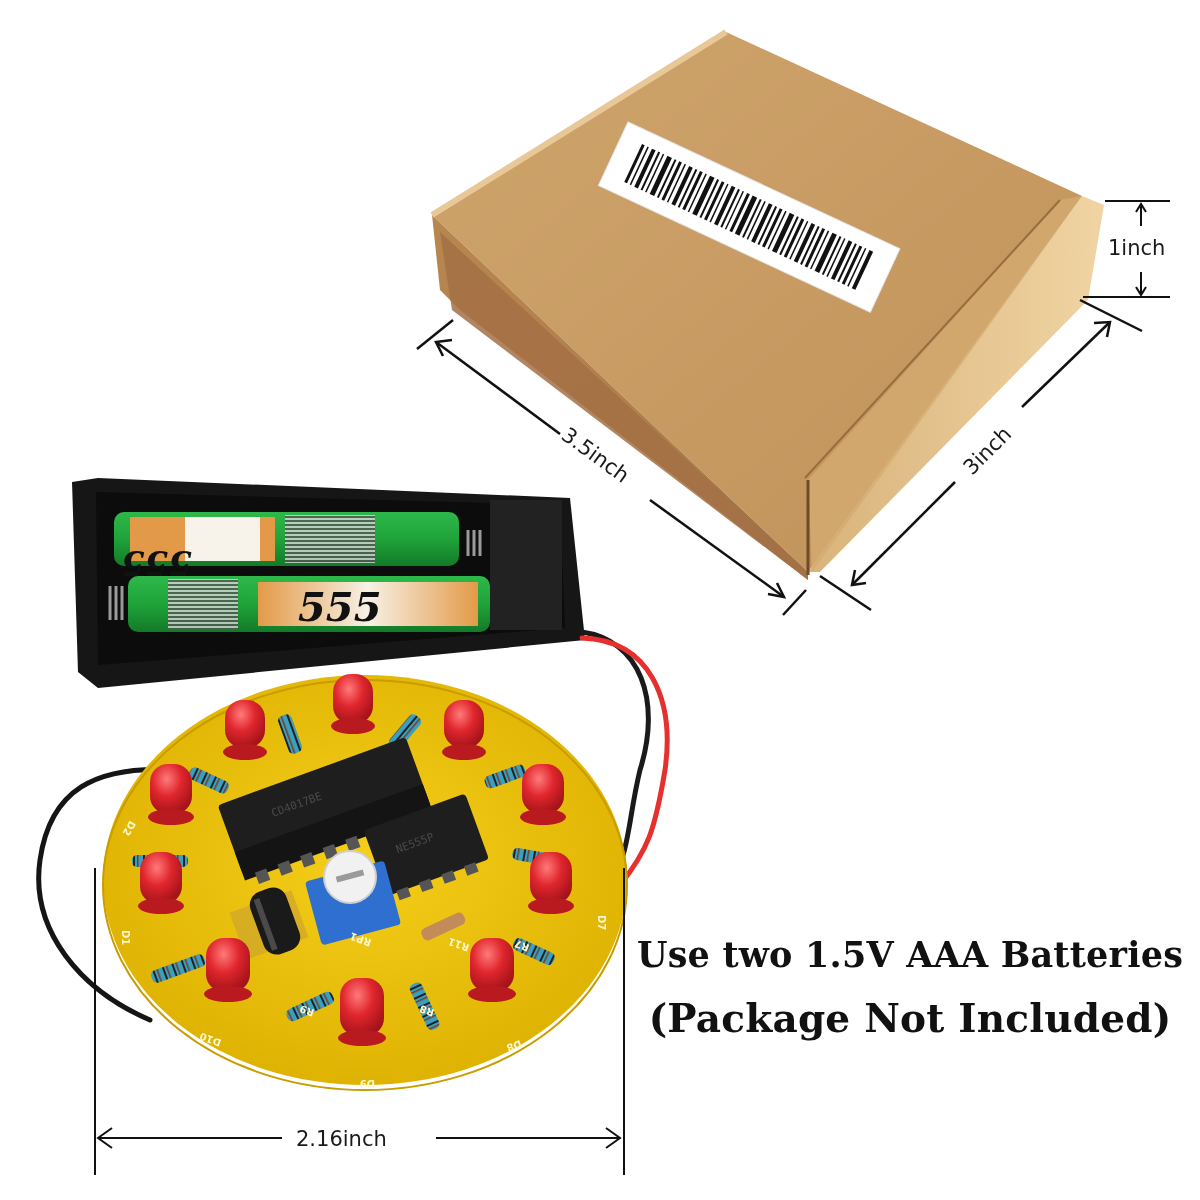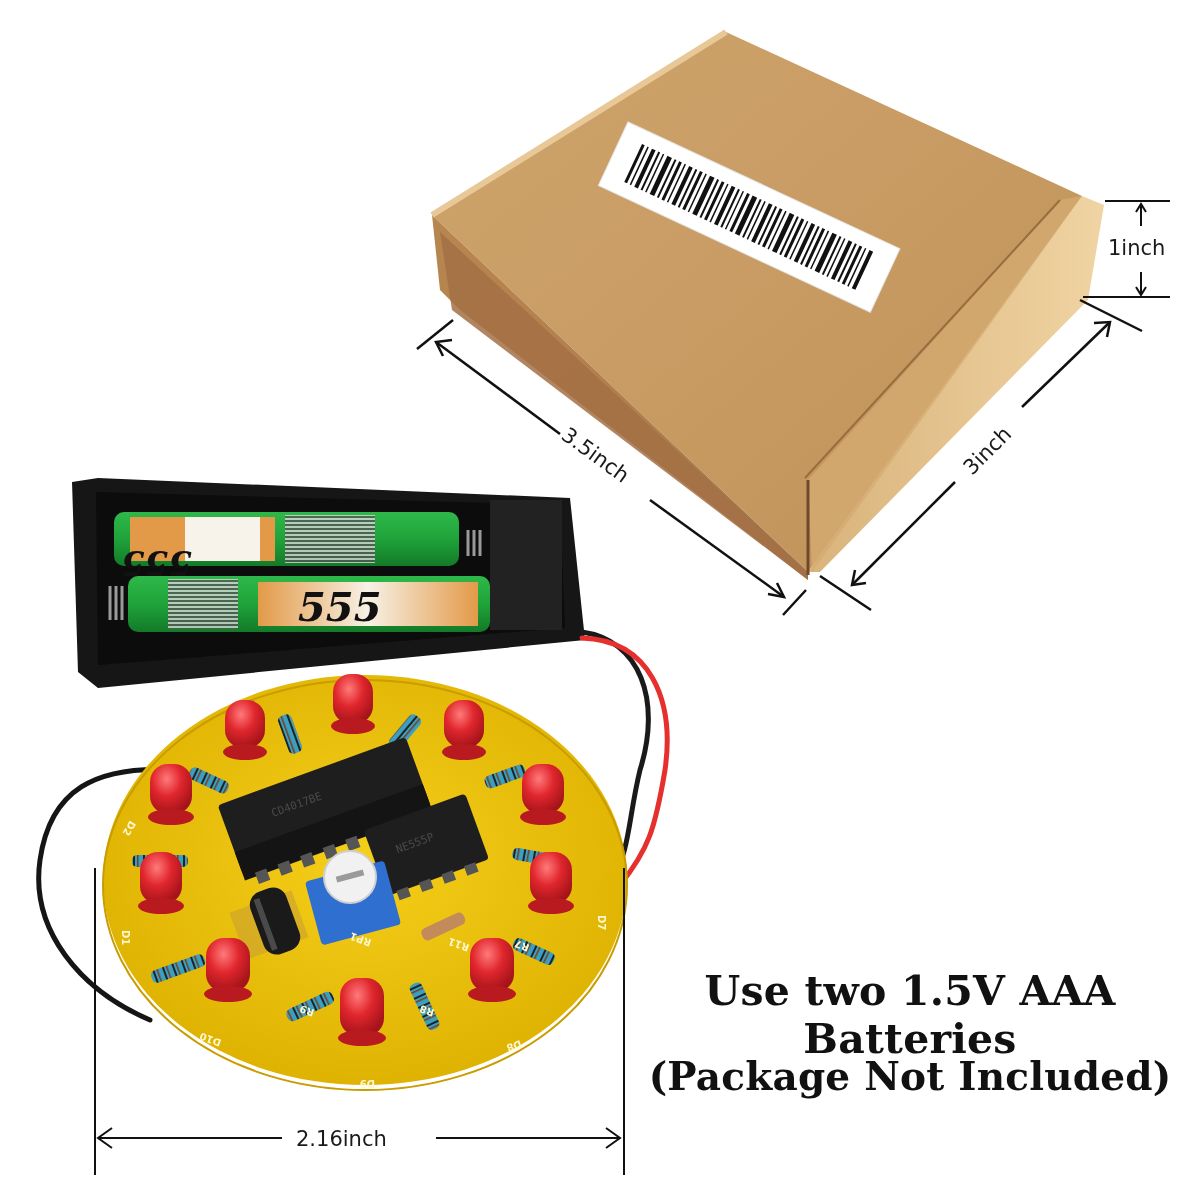--- a/index.html
+++ b/index.html
@@ -1,21 +1,21 @@
 <!DOCTYPE html>
 <html><head>
   <meta charset="utf-8">
   <style>
     html, body { margin: 0; padding: 0; background: #ffffff; }
     body { width: 1200px; height: 1200px; position: relative; overflow: hidden; font-family: "Liberation Sans", sans-serif; }
     #scene { position: absolute; left: 0; top: 0; width: 1200px; height: 1200px; }
     .dim-text { font-family: "DejaVu Sans", sans-serif; font-size: 21px; fill: #1a1a1a; }
     .note { position: absolute; left: 620px; width: 580px; text-align: center; font-family: "DejaVu Serif", serif; font-weight: bold; color: #111; letter-spacing: 0.2px; }
-    .note.line1 { top: 967px; font-size: 41px; }
-    .note.line2 { top: 1053px; font-size: 39px; }
+    .note.line1 { top: 934px; font-size: 35px; }
+    .note.line2 { top: 995px; font-size: 39px; }
     .pcb-label { font-family: "DejaVu Sans", sans-serif; font-size: 10px; fill: #fff7d0; font-weight: bold; }
     .ic-text { font-family: "DejaVu Sans Mono", monospace; font-size: 11px; fill: #4a4a4a; }
     .brand { font-family: "DejaVu Serif", serif; font-style: italic; font-weight: bold; fill: #111; }
   </style>
 </head>
 <body>
 
 <svg id="scene" viewBox="0 0 1200 1200" xmlns="http://www.w3.org/2000/svg">
   <defs>
     <linearGradient id="kraftTop" x1="0" y1="0" x2="1" y2="1">

